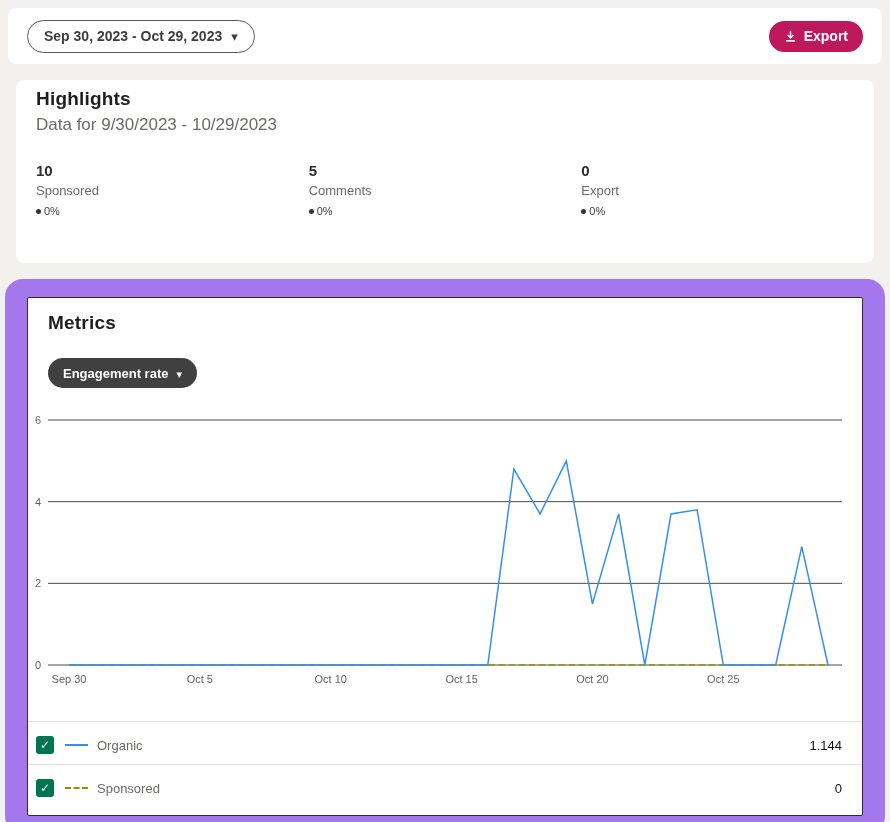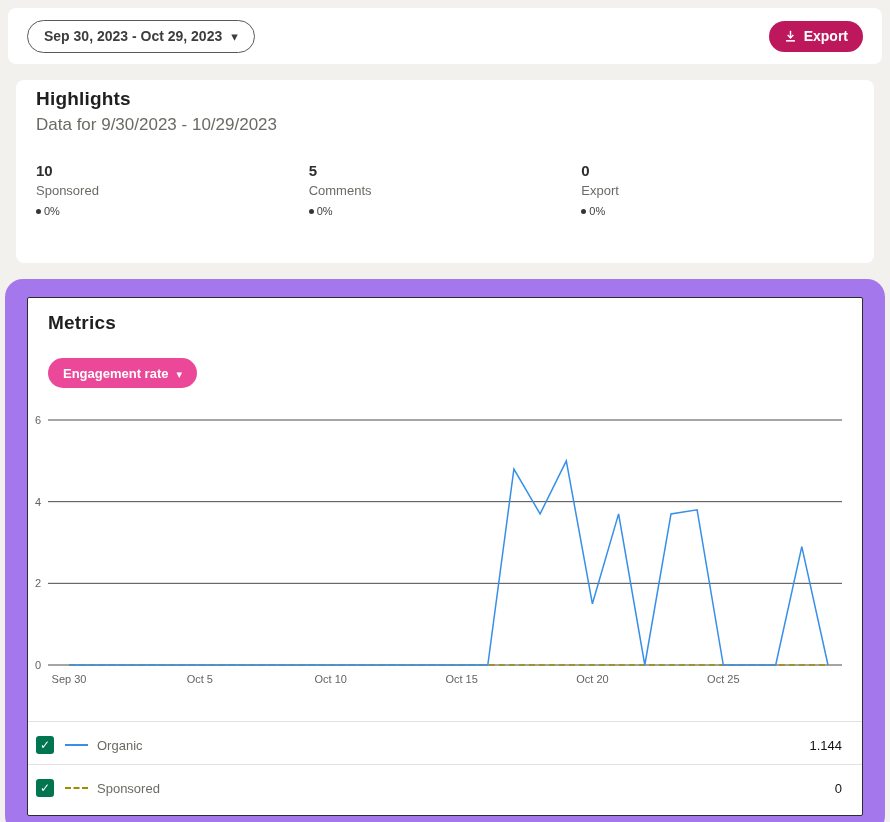--- a/index.html
+++ b/index.html
@@ -35,21 +35,21 @@
   .stats { display:flex; margin-top:27px; }
   .stat { width:282px; }
   .stat-value { font-size:15px; font-weight:700; color:#2e2e2e; }
   .stat-label { font-size:13px; color:#6b6a64; margin-top:4px; }
   .stat-delta { margin-top:7px; font-size:11px; color:#3f3f3f; display:flex; align-items:center; gap:3px; }
   .dot { width:5px; height:5px; border-radius:50%; background:#34343a; display:inline-block; }
   
   .purple { margin:8px 5px 0; height:555px; background:#a478ec; padding:18px 22px;border-radius:18px; }
   .metrics { height:519px; border:1px solid #2c2c2c; border-radius:2px; padding:14px 20px 0; background:#fff; }
   .metric-btn {
-    margin-top:24px; height:30px; border:none; border-radius:15px; background:#ec4899;
+    margin-top:24px; height:30px; border:none; border-radius:15px; background:#404040;
     color:#fff; padding:0 15px; font-size:13px; font-weight:700;
     display:flex; align-items:center; gap:8px; cursor:pointer; font-family:inherit;
   }
   .caret-light::after { content:"▾"; font-size:11px; color:#fff; line-height:1; }
   #chart-svg { display:block; margin:18px 0 0 -20px; }
   #chart-svg text { font-family:"Liberation Sans","DejaVu Sans",sans-serif; fill:#636363; font-size:11px; }
   
   .legend { margin:30px -20px 0; }
   .legend-row { display:flex; align-items:center; height:43px; border-top:1px solid #e4e2de; padding:4px 20px 0 8px; }
   .checkbox {

